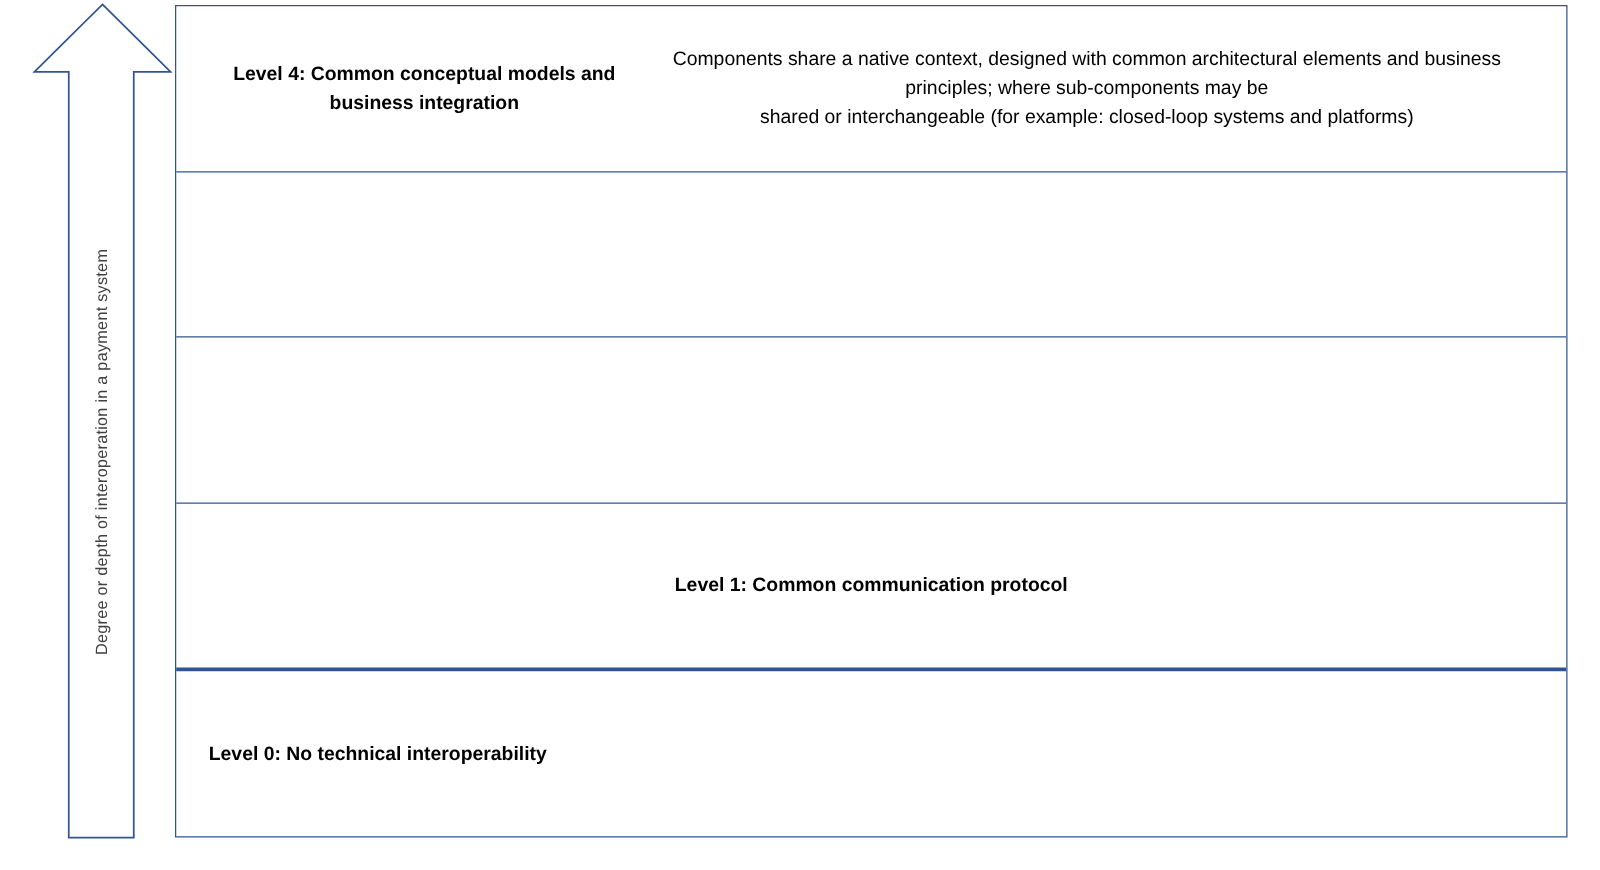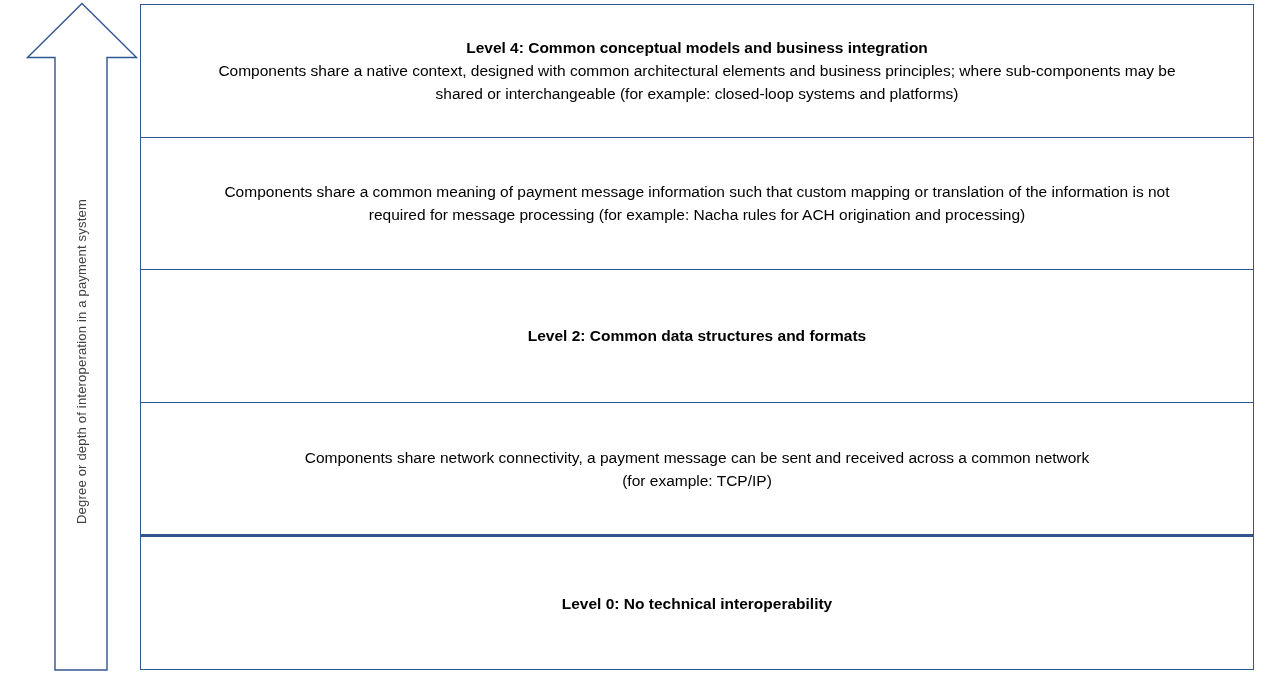--- a/index.html
+++ b/index.html
@@ -45,32 +45,32 @@
     box-sizing: border-box;
     border: 1.5px solid #315591;
     display: flex;
     flex-direction: column;
     background: #ffffff;
   }
   .level {
     flex: 1 1 0;
     box-sizing: border-box;
     display: flex;
-    flex-direction: column;
     justify-content: center;
     align-items: center;
     text-align: center;
     padding: 0 26px;
     border-top: 1.2px solid #315591;
   }
   .level:first-child {
     border-top: none;
   }
   .level:last-child {
     border-top: 3.5px solid #315591;
+    justify-content: space-between;
   }
   .level-title {
     margin: 0;
     font-size: 15.5px;
     font-weight: bold;
     line-height: 23px;
     color: #000000;
   }
   .level-body {
     margin: 0;
@@ -94,31 +94,27 @@
 
   <div class="stack">
 
     <section class="level">
       <h3 class="level-title">Level 4: Common conceptual models and business integration</h3>
       <p class="level-body">Components share a native context, designed with common architectural elements and business principles; where sub-components may be
 shared or interchangeable (for example: closed-loop systems and platforms)</p>
     </section>
 
     <section class="level">
-      <p class="level-body">Components share a common meaning of payment message information such that custom mapping or translation of the information is not
-required for message processing (for example: Nacha rules for ACH origination and processing)</p>
     </section>
 
     <section class="level">
-      <h3 class="level-title">Level 2: Common data structures and formats</h3>
     </section>
 
     <section class="level">
-      <p class="level-body">Components share network connectivity, a payment message can be sent and received across a common network
-(for example: TCP/IP)</p>
+      <h3 class="level-title">Level 1: Common communication protocol</h3>
     </section>
 
     <section class="level">
       <h3 class="level-title">Level 0: No technical interoperability</h3>
     </section>
 
   </div>
 </div>
 
 </body></html>

